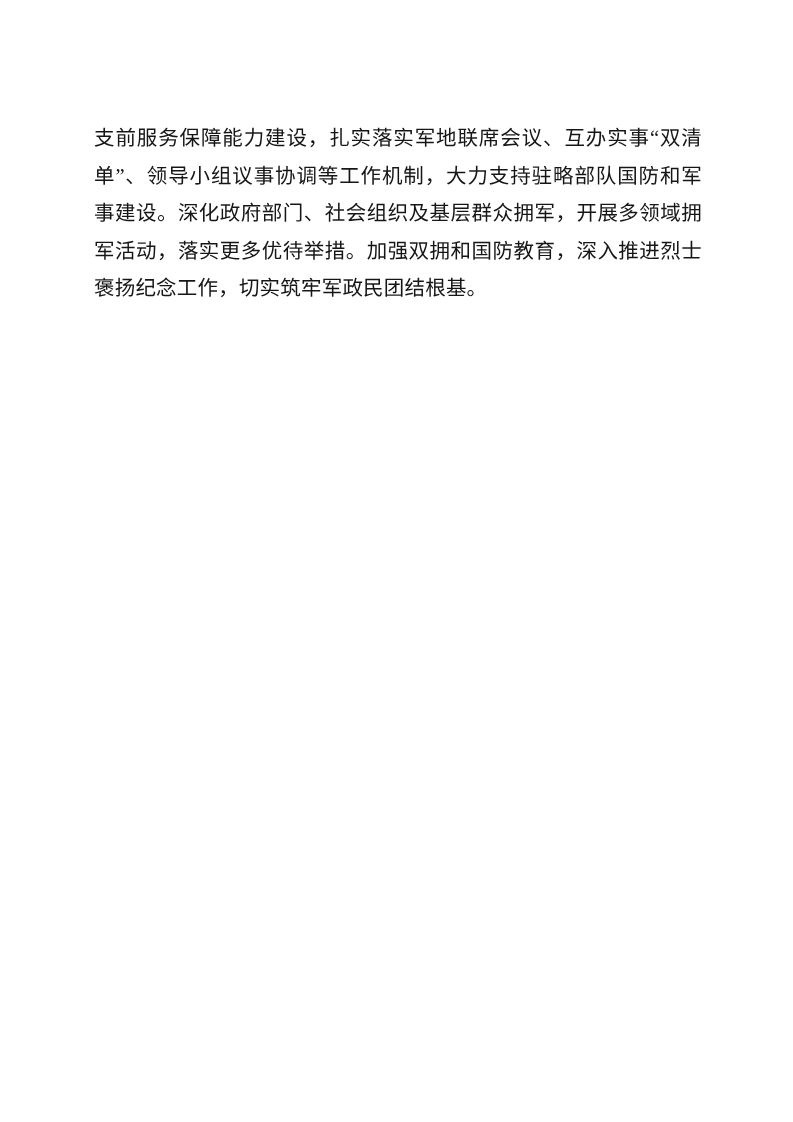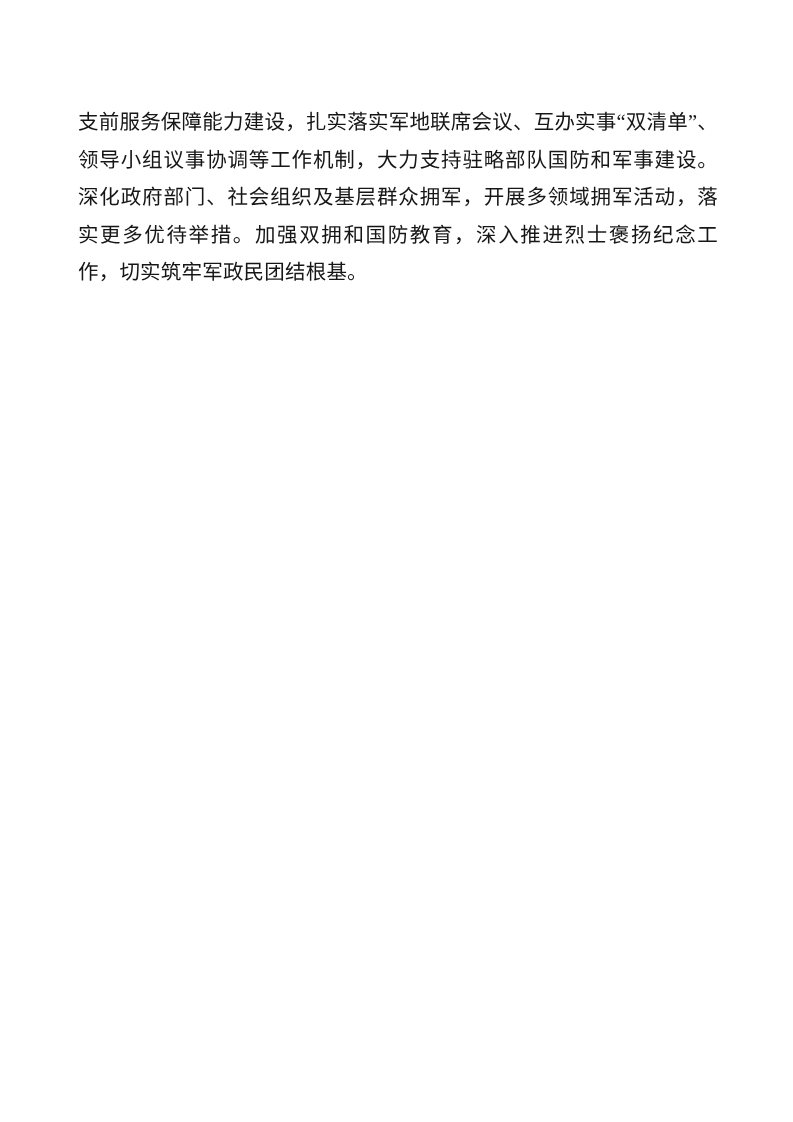--- a/index.html
+++ b/index.html
@@ -29,21 +29,21 @@
     left: 78px;
     top: 104px;
     width: 640px;
   }
   .doc-paragraph {
     font-size: 20.5px;
     line-height: 37.5px;
     text-align: justify;
     text-justify: inter-ideograph;
     letter-spacing: 0.2px;
-    margin: 0;
+    margin: 16px;
     color: #161616;
     font-family: "Liberation Serif", "DejaVu Serif", serif;
   }
 </style>
 </head>
 <body>
 
 <div class="page">
   <div class="page-body">
     <p class="doc-paragraph">支前服务保障能力建设，扎实落实军地联席会议、互办实事“双清单”、领导小组议事协调等工作机制，大力支持驻略部队国防和军事建设。深化政府部门、社会组织及基层群众拥军，开展多领域拥军活动，落实更多优待举措。加强双拥和国防教育，深入推进烈士褒扬纪念工作，切实筑牢军政民团结根基。</p>

